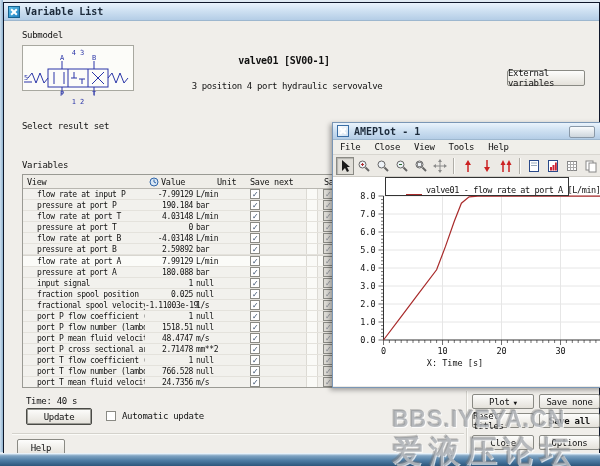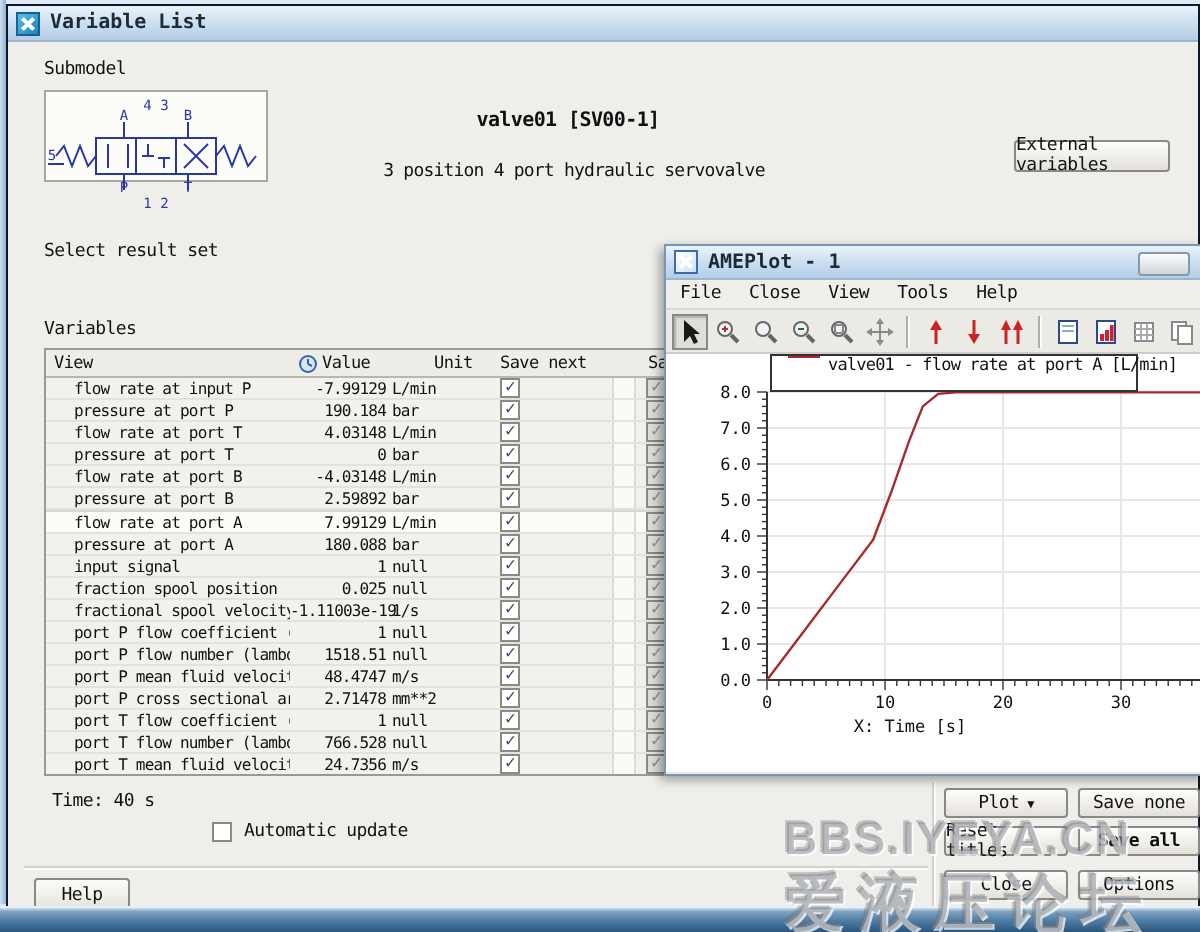--- a/index.html
+++ b/index.html
@@ -107,21 +107,21 @@
     border-bottom:1px solid #d8d6d0; font-size:9px; letter-spacing:-0.3px; }
   .menu-item { padding:0 7px; }
   #toolbar { height:22px; display:flex; align-items:center; gap:1px; padding:1px 3px;
     background:#eceae5; border-bottom:1px solid #cfcdc7; }
   .tbtn { width:18px; height:18px; display:flex; align-items:center; justify-content:center; flex:none; }
   .tbtn.pressed { border:1px solid #8a8a84; background:#e0ded8; box-shadow:inset 1px 1px 1px rgba(0,0,0,0.2); }
   .tsep { width:2px; height:16px; border-left:1px solid #b0aea8; border-right:1px solid #fbfbf8; margin:0 3px; flex:none; }
 
   #canvas { position:relative; height:209px; background:#fff; }
   #legend { position:absolute; left:52px; top:0px; height:19px; width:184px; z-index:5;
-    background:#fff; border:1px solid #333; display:flex; align-items:flex-start; padding:0 8px;
+    background:#fff; border:1px solid #333; display:flex; align-items:flex-end; padding:0 20px;
     font-size:8.5px; letter-spacing:-0.4px; white-space:nowrap; }
   #legend .sample { width:16px; height:0; border-top:1.5px solid #a82a2a; margin-right:4px; flex:none; }
 </style>
 </head>
 <body>
 
 <div id="vl-window">
   <div class="titlebar">
     <span class="app-ico"></span>
     <span>Variable List</span>
@@ -401,20 +401,21 @@
           </div>
           <div class="c-gap"></div>
           <div class="c-save">
             <div class="chk gray">✓</div>
           </div>
         </div>
       </div>
   </div>
 
   <span class="lbl" id="time-label">Time: 40 s</span>
+  <div class="btn default" id="update-btn">Update</div>
   <div id="auto-chk"></div>
   <span class="lbl" id="auto-label">Automatic update</span>
   <div id="footer-groove"></div>
   <div id="panel-groove"></div>
   <div class="btn" id="help-btn">Help</div>
 
   <div class="btn" id="plot-btn">
     <span>Plot</span>
       <span class="dd">▼</span>
   </div>

